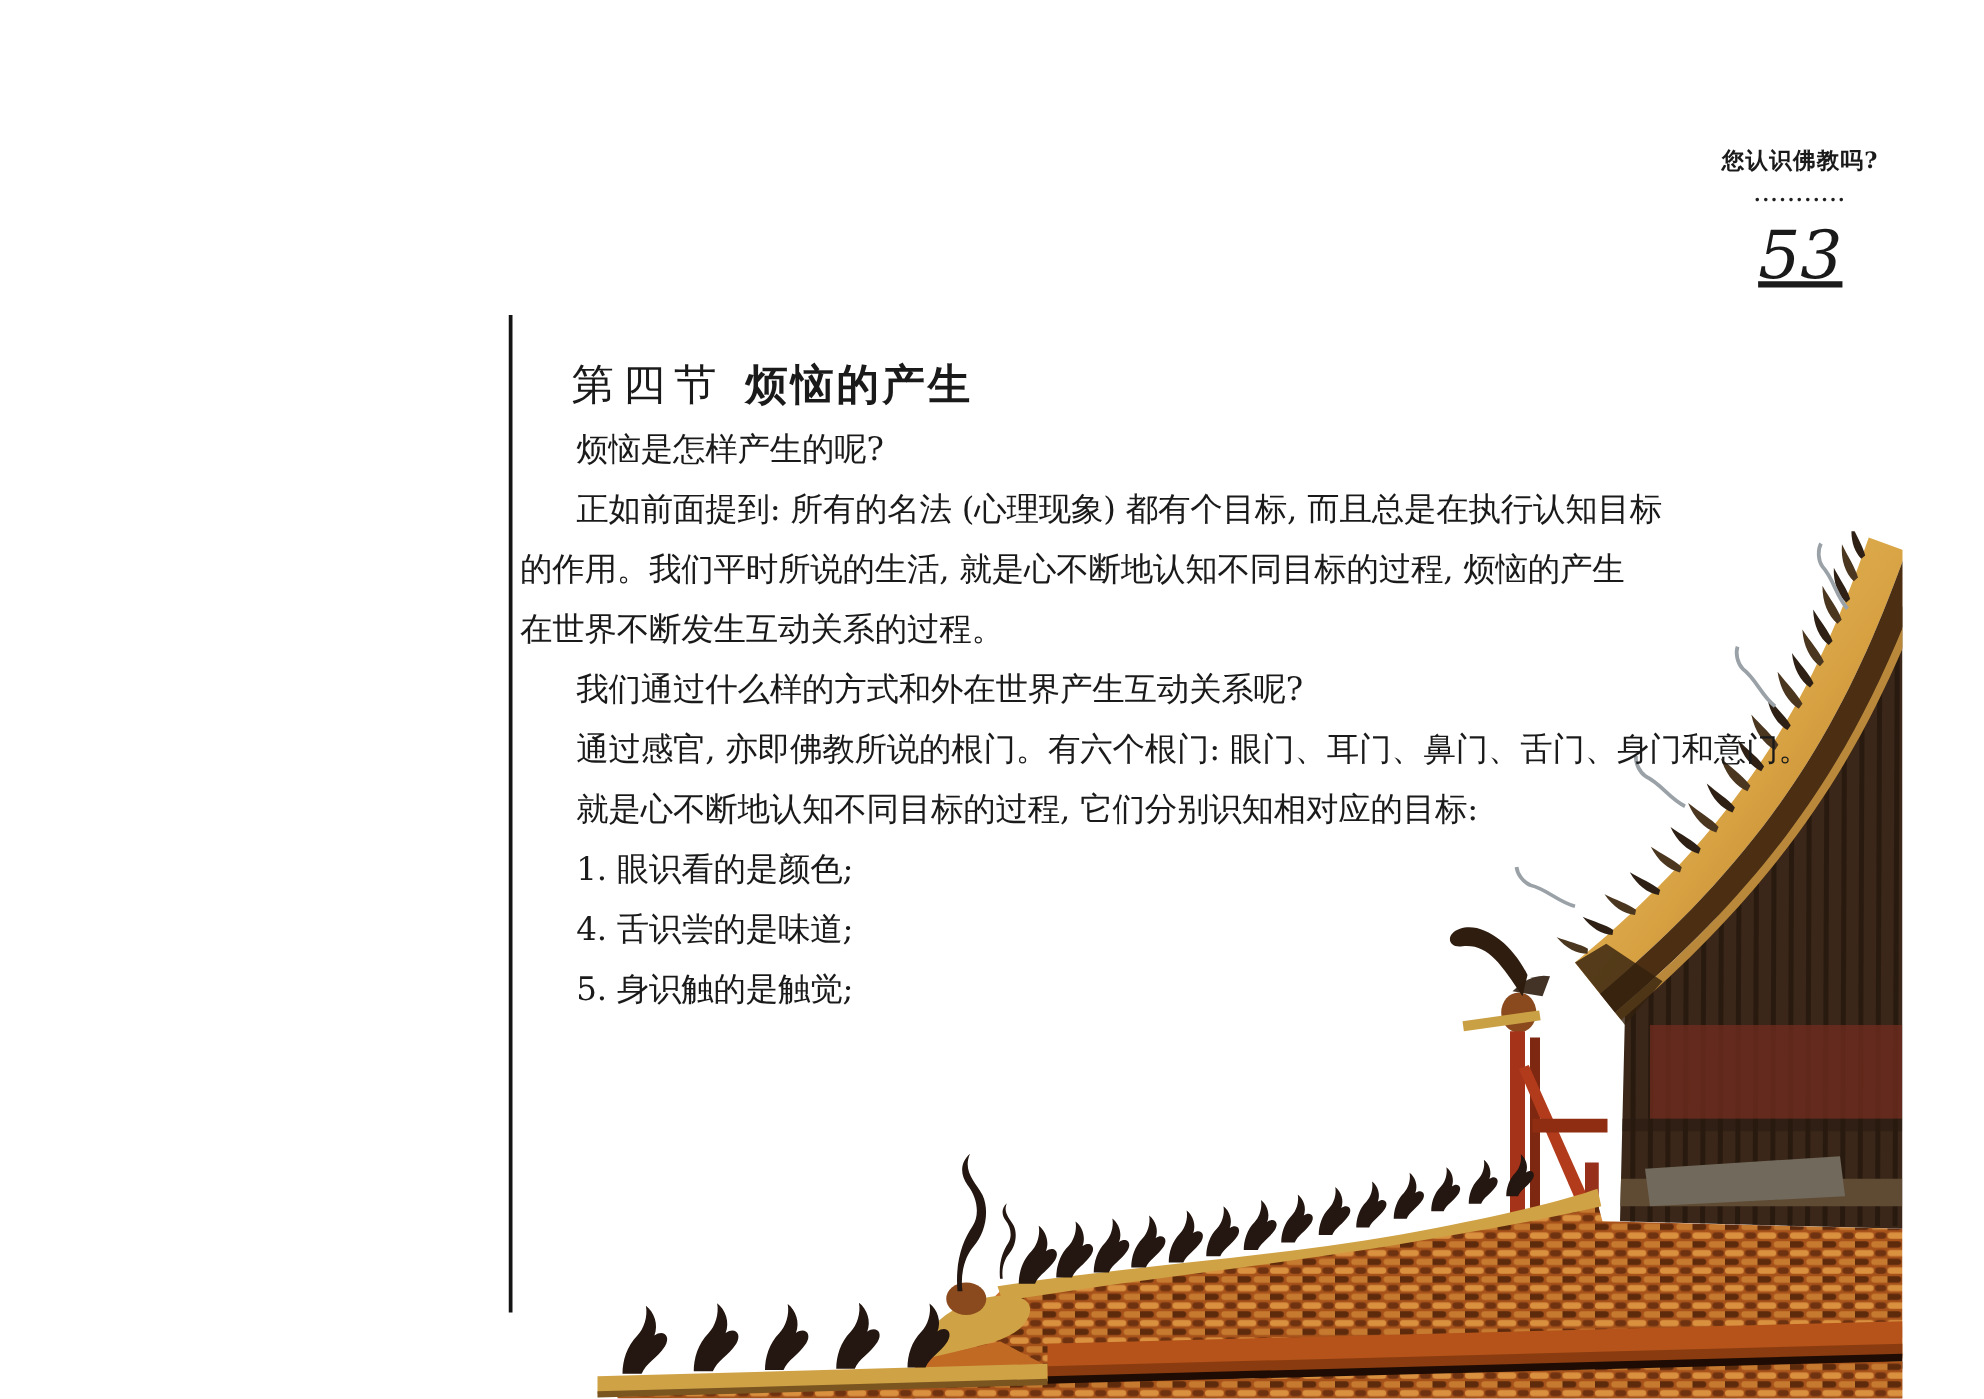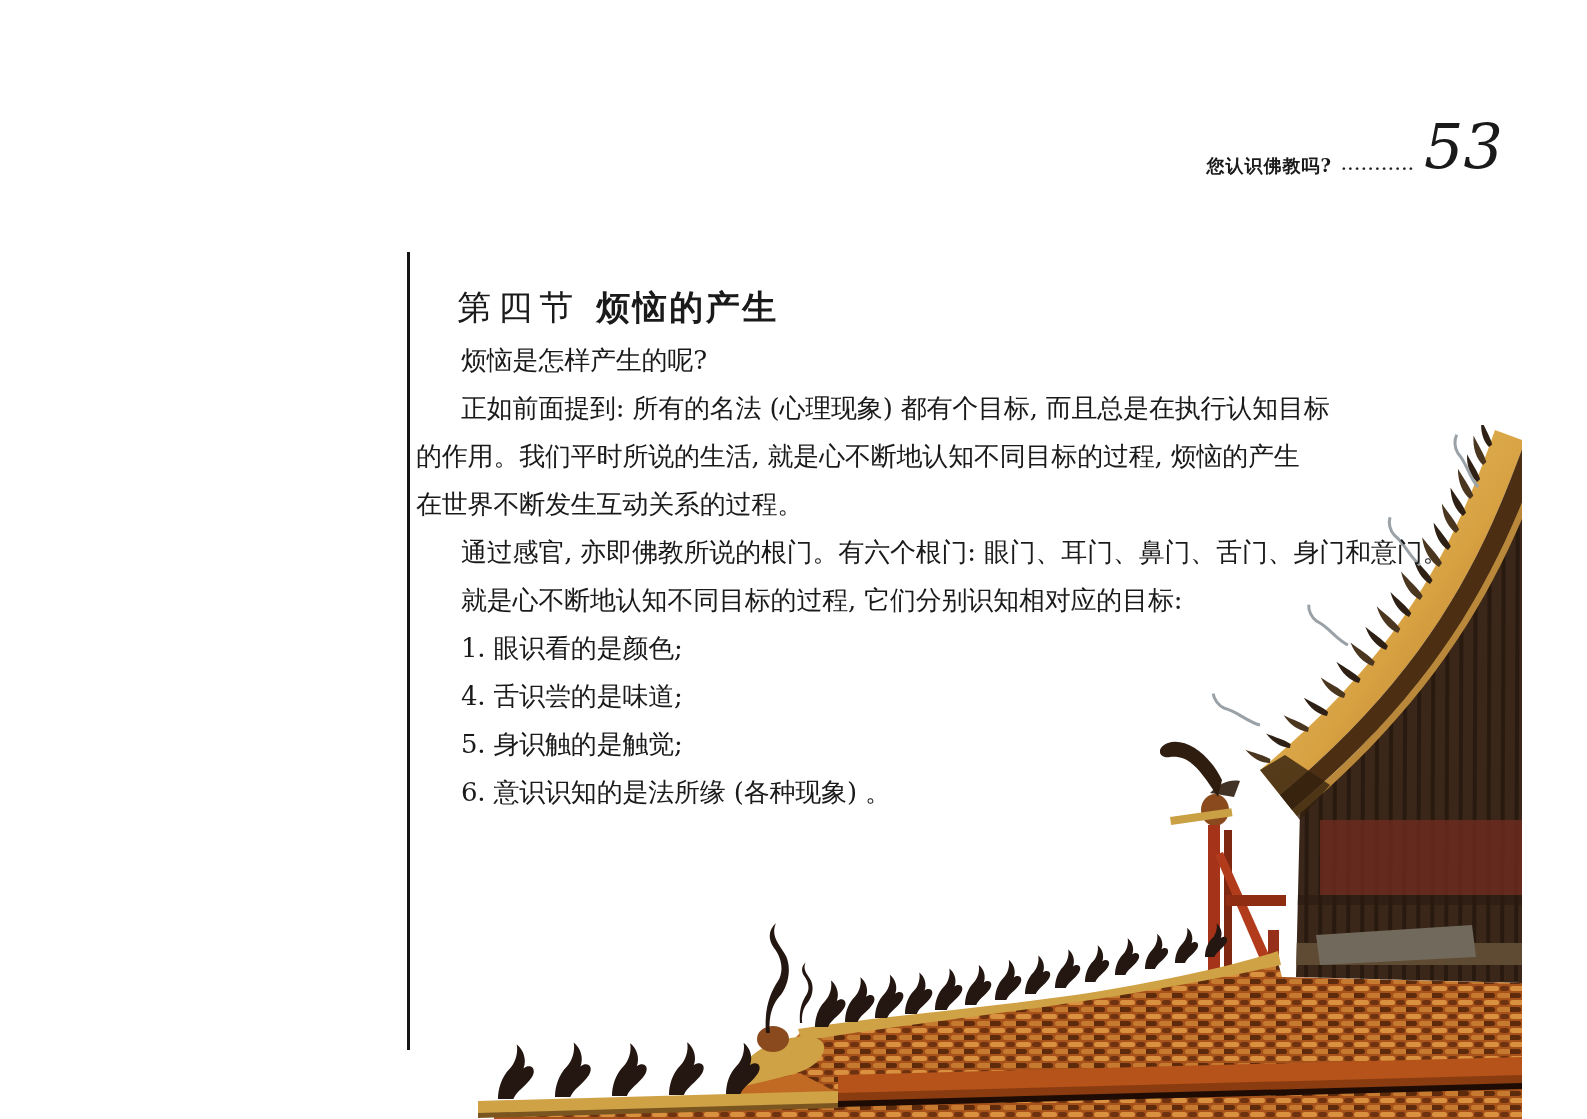--- a/index.html
+++ b/index.html
@@ -8,24 +8,24 @@
     --gold:#cfa245; --gold-deep:#a06a20;
     --bargeboard-dark:#4c2f12; --gable:#3a2719; --gable-slat:#1d110a;
     --red-post:#a5331a; --finial-dark:#241610; --gray-spike:#9aa2a8;
     --fascia:#b5531a; --shadow:#1e0c04; --stone:#716a5c;
   }
   html,body{margin:0;padding:0;background:#fff;}
   .page{position:relative;width:1587px;height:1119px;background:var(--paper);
         overflow:hidden;color:var(--ink);
         font-family:"DejaVu Serif","Liberation Serif",serif;}
   
-  .running-head{position:absolute;top:116px;right:84px;display:flex;align-items:flex-end;gap:9px;}
+  .running-head{position:absolute;top:116px;right:84px;display:flex;align-items:center;gap:9px;flex-direction:column;}
   .running-title{font-size:18px;font-weight:bold;letter-spacing:1px;white-space:pre;}
   .leader-dots{font-size:15px;font-weight:bold;letter-spacing:1.5px;margin-top:2px;color:#1e1e1e;white-space:pre;}
-  .page-number{font-size:62px;font-style:italic;line-height:1;font-weight:500;}
+  .page-number{font-size:53px;font-style:italic;line-height:1;font-weight:500;text-decoration:underline;}
   
   .section-rule{position:absolute;left:407px;top:252px;width:3px;height:798px;background:#141414;}
   .section-title{position:absolute;left:414px;top:245px;font-size:34px;white-space:pre;}
   .section-label{letter-spacing:7px;margin-right:16px;}
   .section-name{font-weight:bold;letter-spacing:2.5px;}
   
   .body-text{position:absolute;left:416px;top:336px;font-size:26px;line-height:48px;
              letter-spacing:-0.2px;z-index:3;}
   .line{white-space:pre;height:48px;}
   .indent{padding-left:45px;}
@@ -204,21 +204,21 @@
         <use href="#bird" class="fin" transform="translate(256,669) scale(1.6)"></use>
       </g>
     </svg>
   </div>
 
   <div class="body-text">
     <div class="line indent">烦恼是怎样产生的呢?</div>
     <div class="line indent">正如前面提到: 所有的名法 (心理现象) 都有个目标, 而且总是在执行认知目标</div>
     <div class="line">的作用。我们平时所说的生活, 就是心不断地认知不同目标的过程, 烦恼的产生</div>
     <div class="line">在世界不断发生互动关系的过程。</div>
+    <div class="line indent">我们通过什么样的方式和外在世界产生互动关系呢?</div>
     <div class="line indent">通过感官, 亦即佛教所说的根门。有六个根门: 眼门、耳门、鼻门、舌门、身门和意门。</div>
     <div class="line indent">就是心不断地认知不同目标的过程, 它们分别识知相对应的目标:</div>
     <div class="line indent">1. 眼识看的是颜色;</div>
     <div class="line indent">4. 舌识尝的是味道;</div>
     <div class="line indent">5. 身识触的是触觉;</div>
-    <div class="line indent">6. 意识识知的是法所缘 (各种现象) 。</div>
   </div>
 
 </div>
 
 </body></html>

